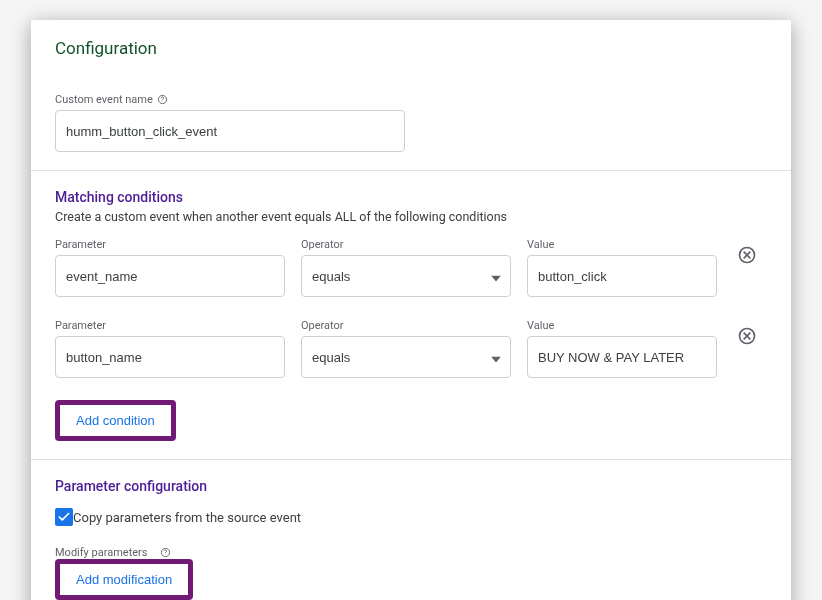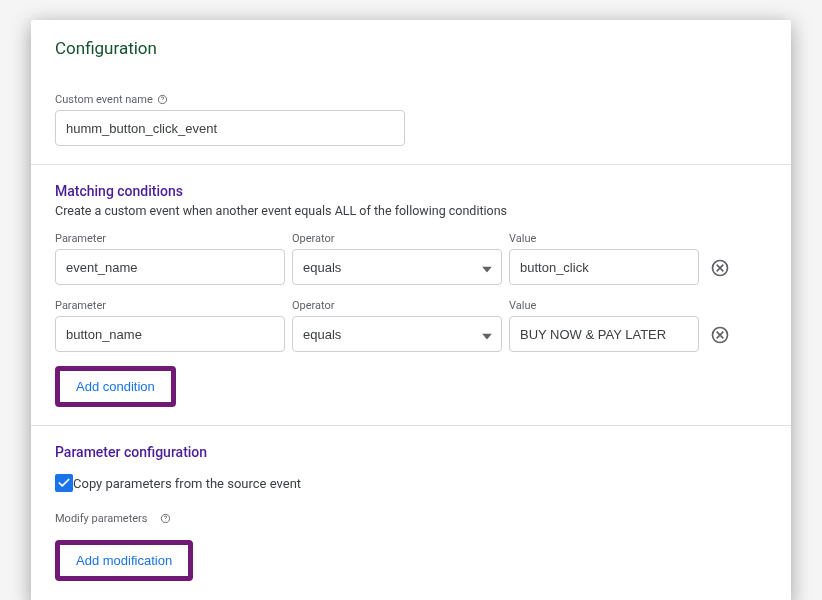--- a/index.html
+++ b/index.html
@@ -26,30 +26,30 @@
     .field-label { font-size: 11px; color: #5f6368; margin-bottom: 4px; display: flex; align-items: center; gap: 4px; }
     .help-icon svg { display:block; }
 
     .text-input {
       width: 100%;
       border: 1px solid #cfcfcf;
       border-radius: 4px;
       padding: 8px 10px;
       font-size: 13px;
       color: #3c4043;
-      height: 36px;
+      height: 42px;
       background: #fff;
     }
 
     .name-field { width: 350px; margin-top: 35px; }
 
     .section-heading { font-size: 14px; font-weight: 500; color: #4c1d95; margin-bottom: 4px; }
     .section-sub { font-size: 12.5px; color: #3c4043; margin-bottom: 14px; }
 
-    .cond-row { display: flex; align-items: flex-end; gap: 7px; margin-bottom: 14px; }
+    .cond-row { display: flex; align-items: flex-start; gap: 16px; margin-bottom: 22px; }
     .col-parameter { flex: 0 0 230px; }
     .col-operator  { flex: 0 0 210px; }
     .col-value     { flex: 0 0 190px; }
     .col-remove    { flex: 0 0 28px; display:flex; align-items:center; justify-content:center; height:34px; }
 
     .select-wrap { position: relative; }
     .select-wrap .caret {
       position: absolute; right: 10px; top: 50%; transform: translateY(-50%);
       pointer-events: none; color: #5f6368;
     }
@@ -69,21 +69,21 @@
       cursor: pointer;
     }
 
     .checkbox-row { display:flex; align-items:center; gap:0; margin: 14px 0 20px 0; }
     .checkbox {
       width:18px; height:18px; border-radius:2px; background:#1a73e8; display:flex; align-items:center; justify-content:center; cursor:pointer;
     }
     .checkbox svg { display:block; }
     .checkbox-label { font-size:13px; color:#3c4043; }
 
-    .modify-label { font-size: 11px; color: #5f6368; display:flex; align-items:center; gap:12px; margin-bottom:15px; }
+    .modify-label { font-size: 11px; color: #5f6368; display:flex; align-items:center; gap:12px; margin-bottom:0; }
   </style>
 </head>
 <body>
 
 <div class="panel">
 
   <div class="panel-title">Configuration</div>
 
   
   <div class="name-field">

